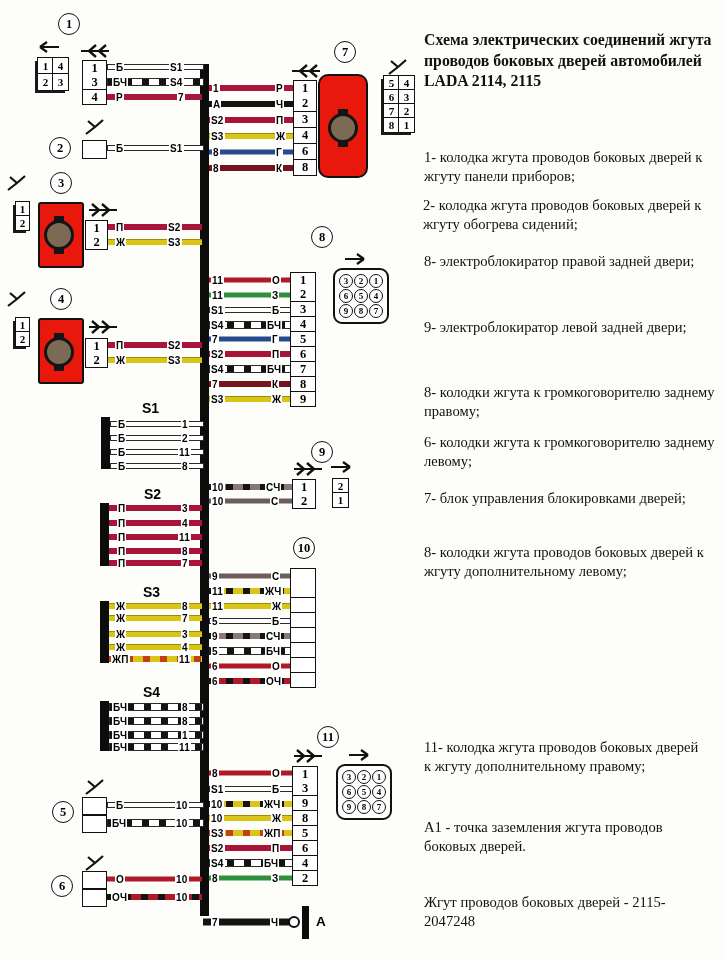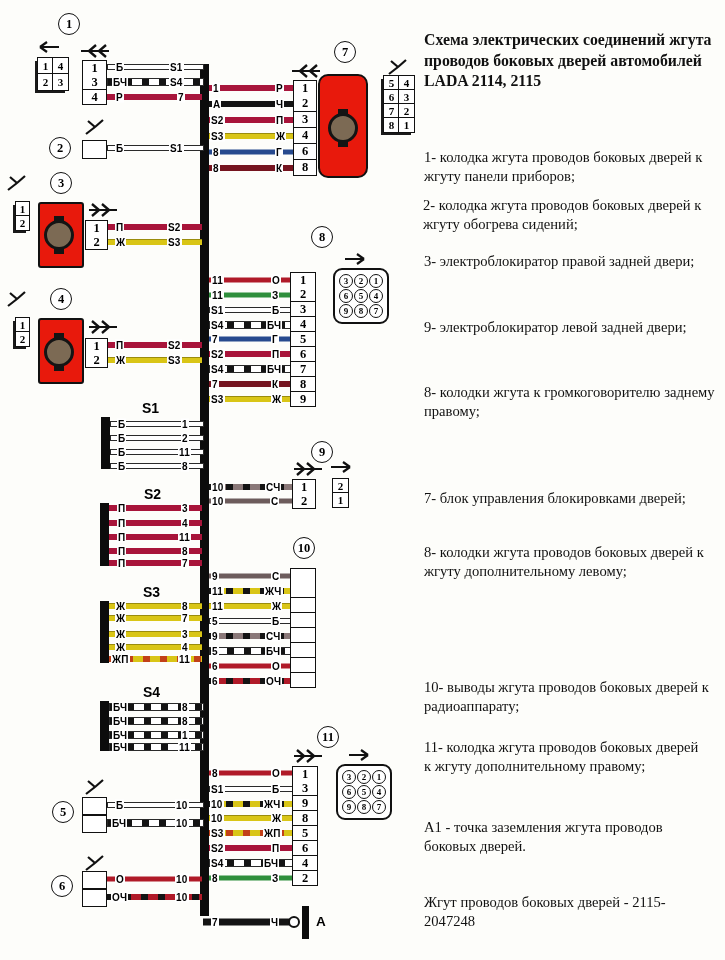--- a/index.html
+++ b/index.html
@@ -451,22 +451,22 @@
       <div class="abs wlabel" style="left: 271px; top: 922px;">Ч</div>
       <div class="abs gring" style="left: 288px; top: 922px;"></div>
       <div class="abs gbar" style="left: 302px; top: 906px; width: 7px; height: 33px;"></div>
       <div class="abs galabel" style="left: 316px; top: 914px;">A</div>
     </div>
 
   <div class="title" style="left:424px;top:30px;width:300px">Схема электрических соединений жгута проводов боковых дверей автомобилей LADA 2114, 2115</div>
 
   <div class="legend-item" style="left:424px;top:148px;width:298px">1- колодка жгута проводов боковых дверей к жгуту панели приборов;</div>
   <div class="legend-item" style="left:423px;top:196px;width:298px">2- колодка жгута проводов боковых дверей к жгуту обогрева сидений;</div>
-  <div class="legend-item" style="left:424px;top:252px;width:298px">3- электроблокиратор правой задней двери;</div>
+  <div class="legend-item" style="left:424px;top:252px;width:298px">8- электроблокиратор правой задней двери;</div>
   <div class="legend-item" style="left:424px;top:318px;width:298px">9- электроблокиратор левой задней двери;</div>
   <div class="legend-item" style="left:424px;top:383px;width:298px">8- колодки жгута к громкоговорителю заднему правому;</div>
+  <div class="legend-item" style="left:424px;top:433px;width:298px">6- колодки жгута к громкоговорителю заднему левому;</div>
   <div class="legend-item" style="left:424px;top:489px;width:298px">7- блок управления блокировками дверей;</div>
   <div class="legend-item" style="left:424px;top:543px;width:298px">8- колодки жгута проводов боковых дверей к жгуту дополнительному левому;</div>
-  <div class="legend-item" style="left:424px;top:678px;width:298px">10- выводы жгута проводов боковых дверей к радиоаппарату;</div>
   <div class="legend-item" style="left:424px;top:738px;width:276px">11- колодка жгута проводов боковых дверей к жгуту дополнительному правому;</div>
   <div class="legend-item" style="left:424px;top:818px;width:250px">А1 - точка заземления жгута проводов боковых дверей.</div>
   <div class="legend-item" style="left:424px;top:893px;width:285px">Жгут проводов боковых дверей - 2115-2047248</div>
 </div>
 
 </body></html>

